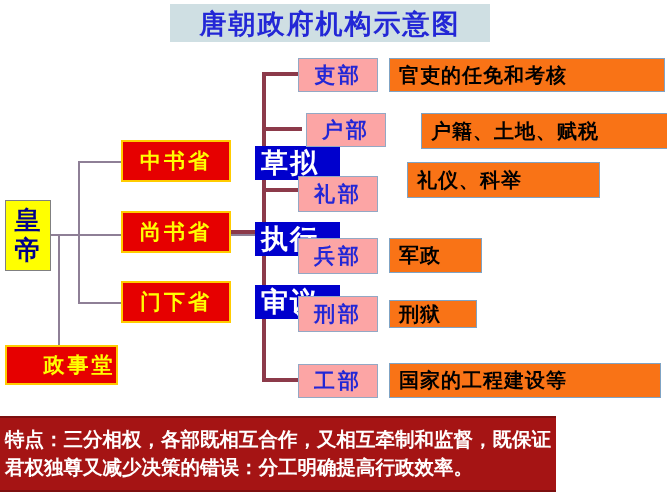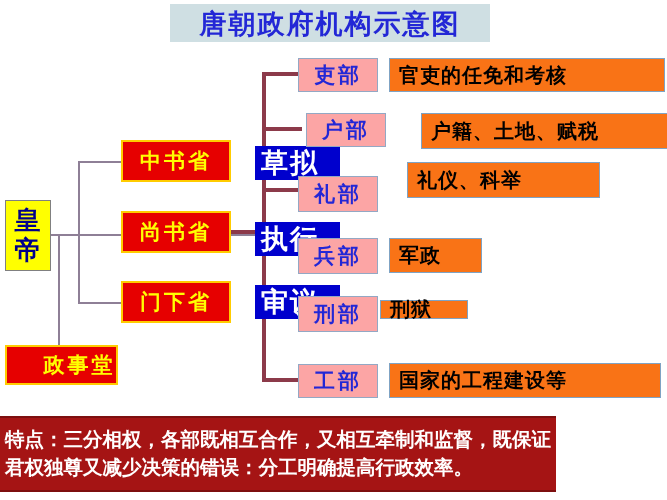--- a/index.html
+++ b/index.html
@@ -223,21 +223,21 @@
   </div>
   <div class="box duty-box" style="left:389px; top:113px; width:276px; height:36px;margin-left:32px;">
     <span>户籍、土地、赋税</span>
   </div>
   <div class="box duty-box" style="left:389px; top:162px; width:193px; height:36px;margin-left:18px;">
     <span>礼仪、科举</span>
   </div>
   <div class="box duty-box" style="left:389px; top:238px; width:93px; height:35px;">
     <span>军政</span>
   </div>
-  <div class="box duty-box" style="left:380px; top:300px; width:88px; height:19px;">
+  <div class="box duty-box" style="left:389px; top:300px; width:88px; height:28px;">
     <span>刑狱</span>
   </div>
   <div class="box duty-box" style="left:389px; top:363px; width:272px; height:35px;">
     <span>国家的工程建设等</span>
   </div>
 
   <div id="footer-banner">
     <div id="footer-text">特点：三分相权，各部既相互合作，又相互牵制和监督，既保证君权独尊又减少决策的错误：分工明确提高行政效率。</div>
   </div>
 

